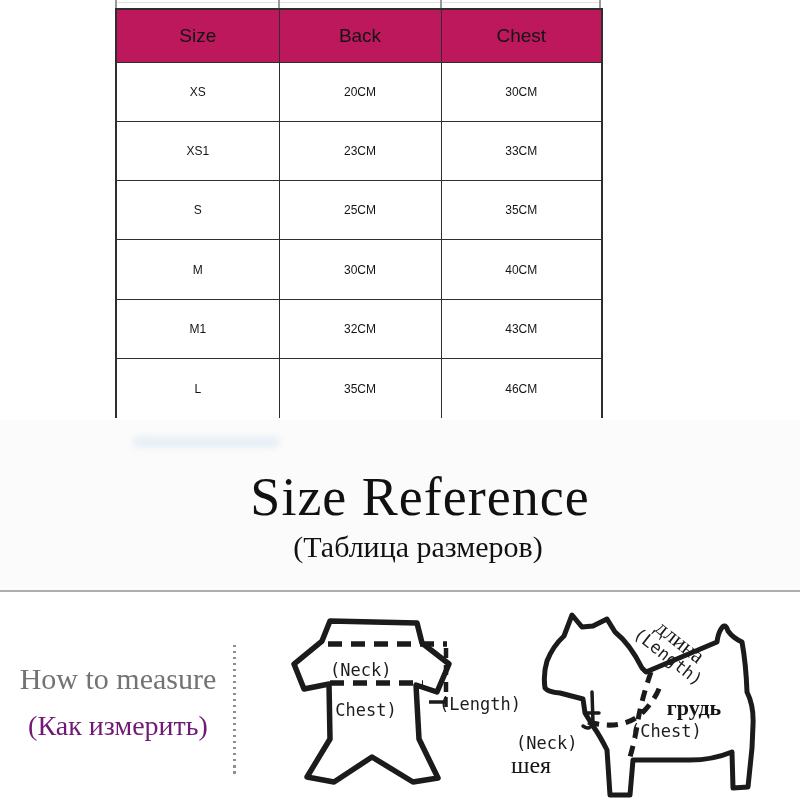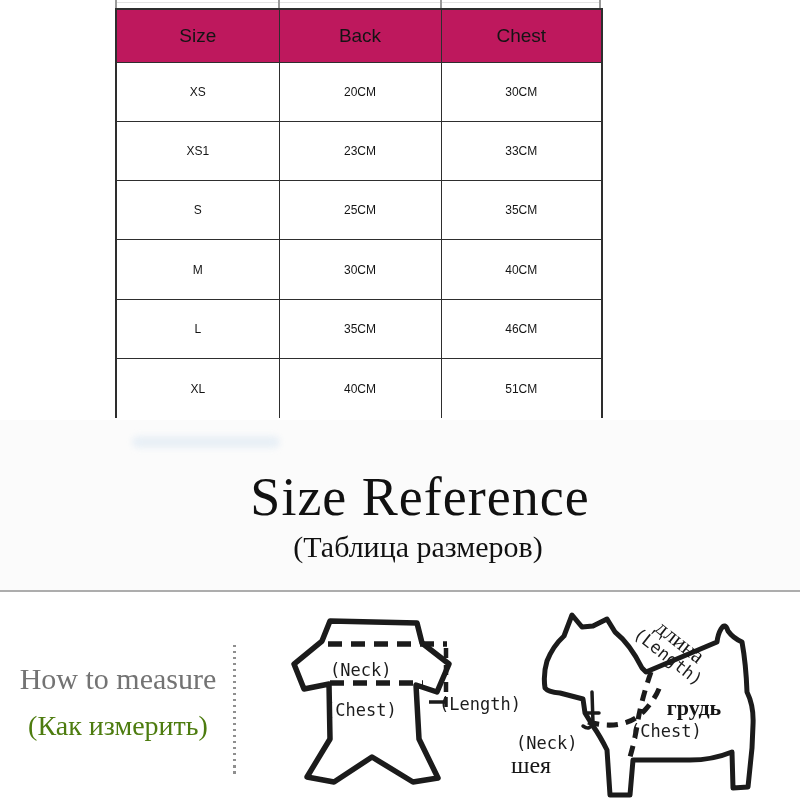--- a/index.html
+++ b/index.html
@@ -43,21 +43,21 @@
   }
 
   
   .divider{position:absolute;left:0;top:590px;width:800px;height:2px;background:#adadad;}
   .howto-en{
     position:absolute;left:0;top:662px;width:236px;text-align:center;
     font-family:"Liberation Serif",serif;font-size:30px;color:#737373;
   }
   .howto-ru{
     position:absolute;left:0;top:710px;width:236px;text-align:center;
-    font-family:"Liberation Serif",serif;font-size:28px;color:#4d7c0f;
+    font-family:"Liberation Serif",serif;font-size:28px;color:#701a75;
   }
   .dotted-sep{
     position:absolute;left:233px;top:645px;width:3px;height:132px;
     background:repeating-linear-gradient(to bottom,#8f8f8f 0 2.5px,transparent 2.5px 6px);
   }
 
   .diagram-svg{position:absolute;}
   .garment-svg{left:285px;top:608px;}
   .dog-svg{left:530px;top:598px;}
 
@@ -123,28 +123,28 @@
         <td>S</td>
         <td>25CM</td>
         <td>35CM</td>
       </tr>
       <tr>
         <td>M</td>
         <td>30CM</td>
         <td>40CM</td>
       </tr>
       <tr>
+        <td>M1</td>
+        <td>32CM</td>
+        <td>43CM</td>
+      </tr>
+      <tr>
         <td>L</td>
         <td>35CM</td>
         <td>46CM</td>
-      </tr>
-      <tr>
-        <td>XL</td>
-        <td>40CM</td>
-        <td>51CM</td>
       </tr>
     </tbody>
   </table>
 
   <div class="ref-band"></div>
   <div class="smudge"></div>
   <div class="ref-title">Size Reference</div>
   <div class="ref-subtitle">(Таблица размеров)</div>
 
   <div class="divider"></div>

